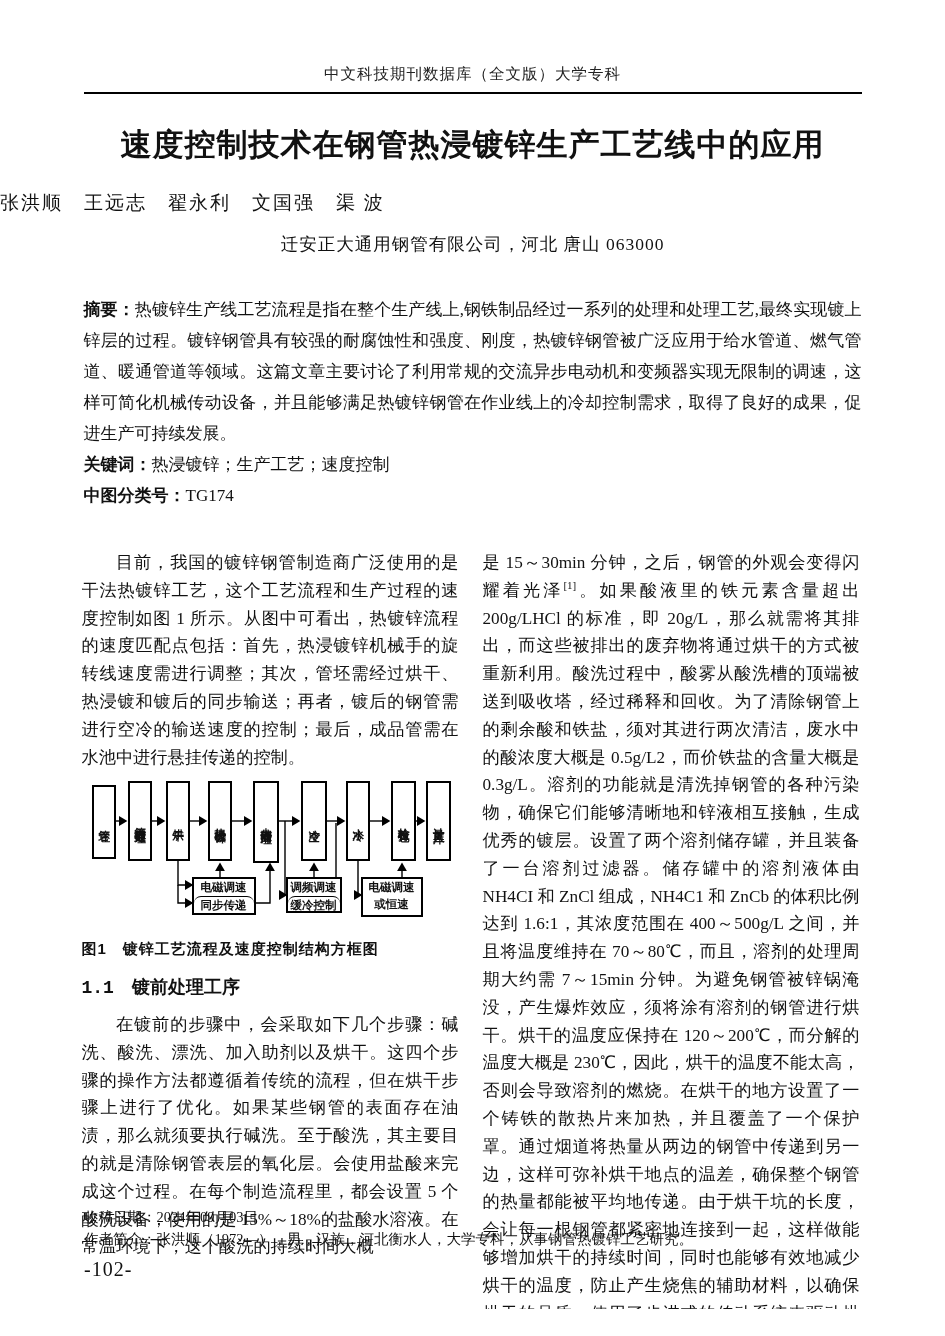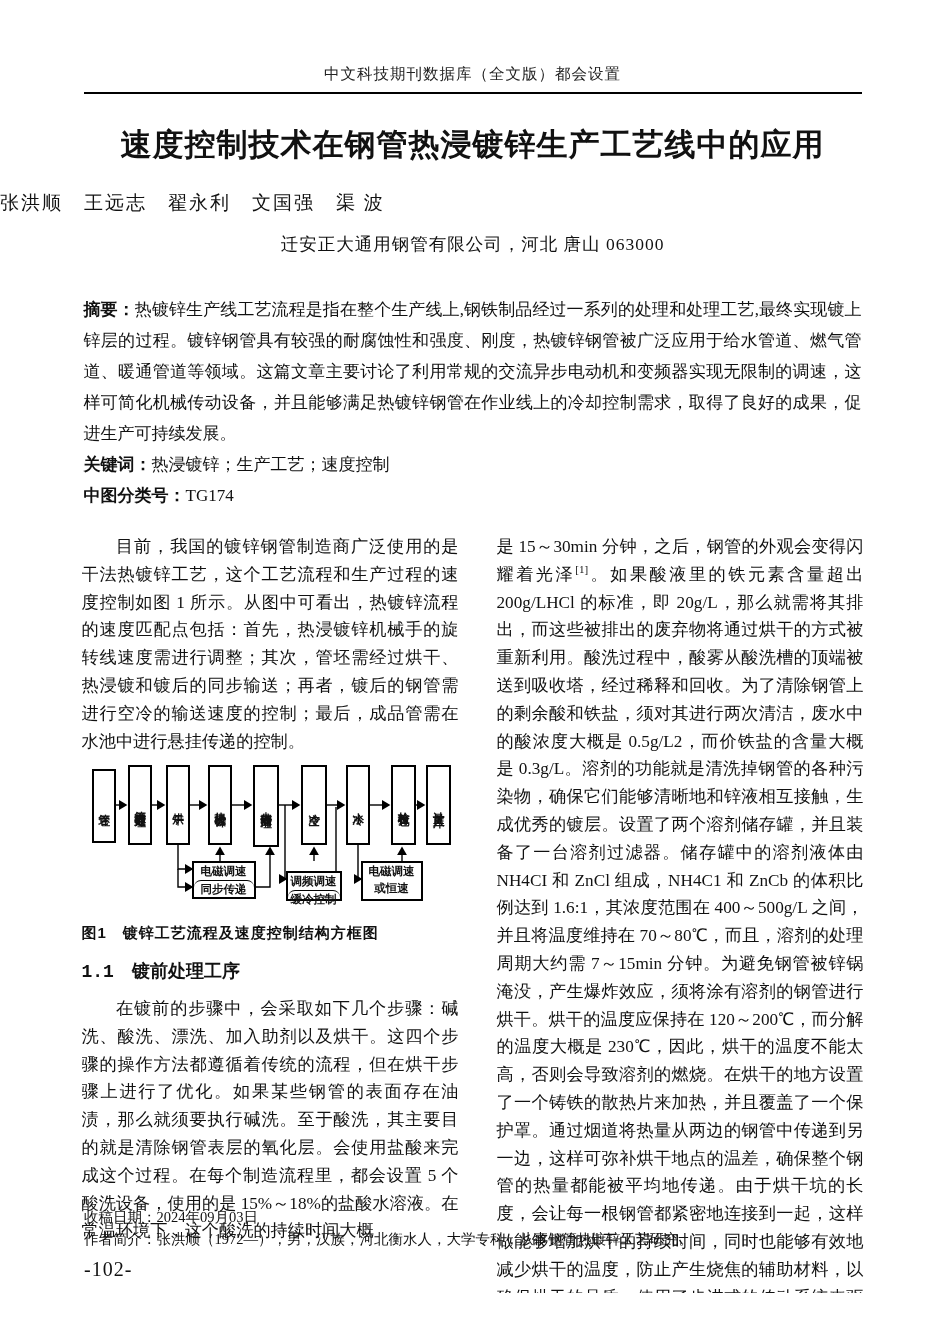--- a/index.html
+++ b/index.html
@@ -21,21 +21,21 @@
     margin-top:30px; text-align:center; font-size:31px; font-weight:700;
     font-family:"Liberation Sans", sans-serif; letter-spacing:1px;
   }
   .authors { margin-top:24px; text-align:left; font-size:19px; letter-spacing:2px; }
   .affiliation { margin-top:16px; text-align:center; font-size:17.5px; letter-spacing:1px; }
   .front-block { width:778px; margin:38px auto 0 auto; }
   .abstract-para { font-size:17px; line-height:31px; text-align:justify; }
   .inline-label { font-weight:700; font-family:"Liberation Sans", sans-serif; }
   .kv-line { font-size:17px; line-height:31px; }
   .columns {
-    width:782px; margin:22px auto 0 auto; display:flex; gap:38px;
+    width:782px; margin:38px auto 0 auto; display:flex; gap:24px;
     height:760px; overflow:hidden;
   }
   .col { width:377px; font-size:17.2px; line-height:27.8px; text-align:justify; }
   .col p.indent { text-indent:2em; }
   .section-h1 {
     font-family:"Liberation Sans", sans-serif; font-weight:700;
     font-size:19px; margin:14px 0 10px 0; text-align:left;
   }
   .section-h2 {
     font-family:Liberation Mono, monospace; font-weight:700;
@@ -67,21 +67,21 @@
   
   .footer { position:absolute; left:84px; width:700px; top:1206px; }
   .footer-line { font-size:14.5px; line-height:22px; }
   .page-number { font-size:20px; margin-top:8px; letter-spacing:1px; }
 </style>
 </head>
 <body>
 
 <div class="page">
 
-  <div class="journal-header">中文科技期刊数据库（全文版）都会设置</div>
+  <div class="journal-header">中文科技期刊数据库（全文版）大学专科</div>
   <hr class="header-rule">
 
   <div class="paper-title">速度控制技术在钢管热浸镀锌生产工艺线中的应用</div>
   <div class="authors">张洪顺　王远志　翟永利　文国强　渠 波</div>
   <div class="affiliation">迁安正大通用钢管有限公司，河北 唐山 063000</div>
 
   <div class="front-block">
     <p class="abstract-para"><span class="inline-label">摘要：</span><span>热镀锌生产线工艺流程是指在整个生产线上,钢铁制品经过一系列的处理和处理工艺,最终实现镀上锌层的过程。镀锌钢管具有较强的耐腐蚀性和强度、刚度，热镀锌钢管被广泛应用于给水管道、燃气管道、暖通管道等领域。这篇文章主要讨论了利用常规的交流异步电动机和变频器实现无限制的调速，这样可简化机械传动设备，并且能够满足热镀锌钢管在作业线上的冷却控制需求，取得了良好的成果，促进生产可持续发展。</span></p>
     <p class="kv-line"><span class="inline-label">关键词：</span><span>热浸镀锌；生产工艺；速度控制</span></p>
     <p class="kv-line"><span class="inline-label">中图分类号：</span><span>TG174</span></p>
@@ -135,21 +135,21 @@
           <div class="fbox" style="left:171px; top:6px; width:26px; height:82px;">内外表面清理</div>
           <div class="fbox" style="left:219px; top:6px; width:26px; height:80px;">空冷</div>
           <div class="fbox" style="left:264px; top:6px; width:24px; height:80px;">水冷</div>
           <div class="fbox" style="left:309px; top:6px; width:25px; height:80px;">检验打包</div>
           <div class="fbox" style="left:344px; top:6px; width:25px; height:80px;">计量入库</div>
 
           <div class="sbox" style="left:110px; top:102px; width:64px; height:38px;">
             <div class="row">电磁调速</div>
             <div class="row divided">同步传递</div>
           </div>
-          <div class="sbox" style="left:204px; top:112px; width:56px; height:30px;text-align:center;">
+          <div class="sbox" style="left:204px; top:102px; width:56px; height:36px;text-align:center;">
             <div class="row">调频调速</div>
             <div class="row divided">缓冷控制</div>
           </div>
           <div class="sbox" style="left:279px; top:102px; width:62px; height:40px;">
             <div class="row">电磁调速</div>
             <div class="row">或恒速</div>
           </div>
         </div>
         <div class="fig-caption">图1　镀锌工艺流程及速度控制结构方框图</div>
       </div>

